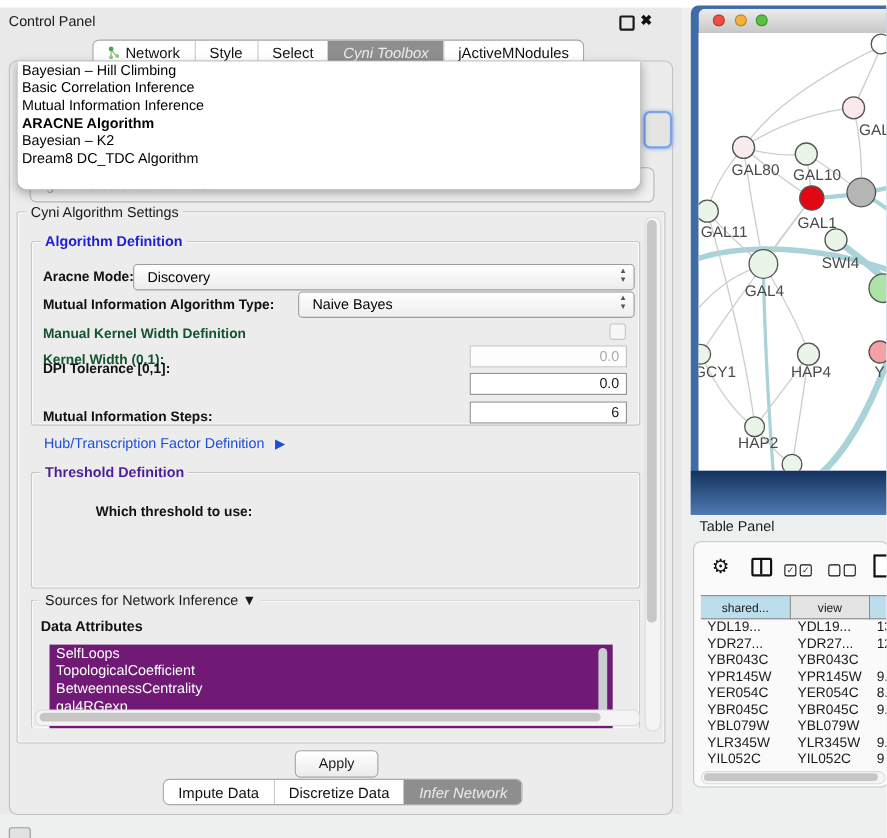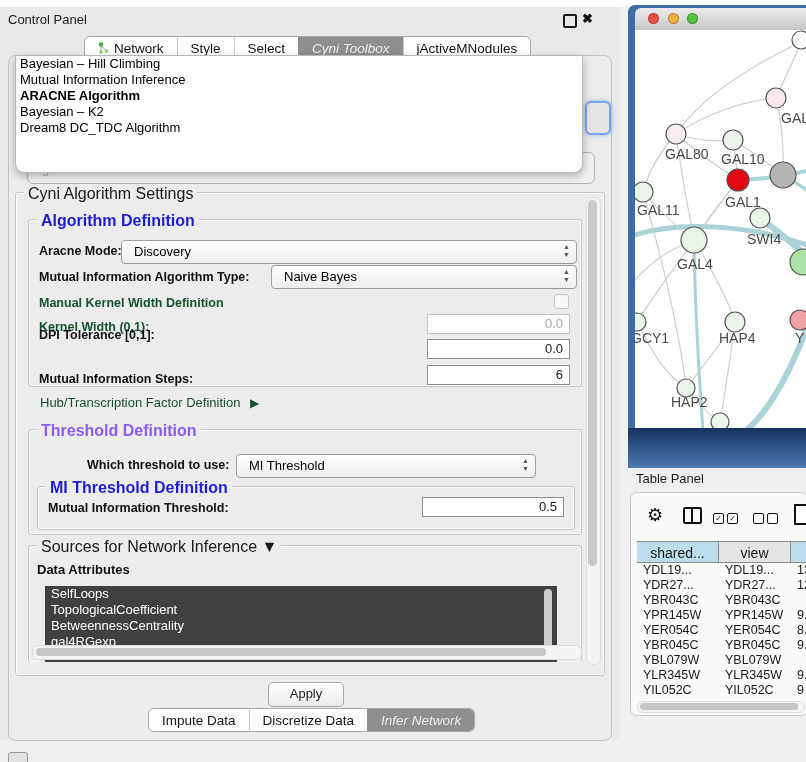--- a/index.html
+++ b/index.html
@@ -27,39 +27,39 @@
   #focus-ring-fragment{left:576px;top:45px;width:22px;height:30px;border:2px solid #7aa3e8;
                        border-radius:6px;background:#e4e4e4;box-shadow:0 0 4px #8fb4ef;z-index:1;}
   
   #algo-popup{left:6px;top:0;width:566px;height:116px;background:#ffffff;border:1px solid #b9b9b9;
               border-top:none;border-radius:0 0 9px 9px;box-shadow:0 3px 9px rgba(0,0,0,.28);z-index:5;}
   #algo-popup .ph{display:block;text-align:center;color:#b4b4b4;font-size:13px;padding-top:3px;height:14px;}
   .algo-item{height:16px;line-height:16px;font-size:13px;padding-left:4px;color:#000;}
   .algo-item.selected{font-weight:bold;}
   
   .group{position:absolute;border:1px solid #c6c6c6;border-radius:3px;box-shadow:inset 0 0 0 1px #fafafa;}
-  .legend{position:absolute;top:-8px;left:8px;background:#ececec;padding:0 4px;font-size:16px;white-space:nowrap;}
+  .legend{position:absolute;top:-8px;left:8px;background:#ececec;padding:0 4px;font-size:13px;white-space:nowrap;}
   .legend.blue{color:#1d1dd4;font-weight:bold;}
-  .legend.green{color:#8b5cf6;font-weight:bold;}
+  .legend.green{color:#4c1d95;font-weight:bold;}
   #settings-group{left:6px;top:136px;width:588px;height:482px;}
   .flabel{position:absolute;font-size:12.5px;font-weight:bold;color:#111;white-space:nowrap;}
   .flabel.disabled{color:#14532d;}
   .combo{position:absolute;height:22px;background:linear-gradient(#ffffff,#ededed);
          border:1px solid #9d9d9d;border-radius:4px;font-size:13px;}
   .combo .val{position:absolute;left:12px;top:3px;color:#000;}
   .stepper{position:absolute;right:6px;top:2px;display:flex;flex-direction:column;line-height:8px;
            font-size:7px;color:#555;}
   .tinput{position:absolute;height:20px;background:#fff;border:1px solid #919191;
           font-size:13px;text-align:right;padding-right:6px;box-sizing:border-box;line-height:18px;}
   .tinput.disabled{border-color:#c3c3c3;color:#ababab;background:#fdfdfd;}
   .checkbox{position:absolute;width:13px;height:13px;border:1px solid #c6c6c6;border-radius:3px;background:#f7f7f7;}
-  .expander{position:absolute;font-size:13px;color:#14532d;white-space:nowrap;}
+  .expander{position:absolute;font-size:13px;color:#1d4ed8;white-space:nowrap;}
   .expander .arrow{font-size:12px;margin-left:6px;}
   
-  #attr-list{position:absolute;left:16px;top:40px;width:512px;height:76px;background:#404040;overflow:hidden;}
+  #attr-list{position:absolute;left:16px;top:40px;width:512px;height:76px;background:#701a75;overflow:hidden;}
   .attr-item{height:16px;line-height:16px;font-size:13px;color:#fff;padding-left:6px;}
   #attr-vthumb{position:absolute;left:499px;top:3px;width:8px;height:69px;background:#c9cdd2;border-radius:4px;}
   
   .sb-track-v{position:absolute;background:#f4f4f4;border:1px solid #dcdcdc;border-radius:7px;}
   .sb-thumb-v{position:absolute;background:#c8c8c8;border-radius:5px;}
   .sb-track-h{position:absolute;background:#f4f4f4;border:1px solid #dcdcdc;border-radius:6px;}
   .sb-thumb-h{position:absolute;background:#c6c6c6;border-radius:5px;}
   
   #apply-btn{left:259px;top:626px;width:74px;height:23px;background:linear-gradient(#ffffff,#ebebeb);
              border:1px solid #a6a6a6;border-radius:5px;font-size:13px;text-align:center;line-height:21px;}
@@ -82,21 +82,21 @@
   .gear{position:absolute;left:16px;top:11px;font-size:18px;color:#111;}
   .cols-icon{position:absolute;left:52px;top:14px;width:15px;height:13px;border:2px solid #111;border-radius:2px;}
   .cols-icon:before{content:"";position:absolute;left:6px;top:0;width:2px;height:13px;background:#111;}
   .cb{position:absolute;top:20px;width:9px;height:9px;border:1.5px solid #111;border-radius:2px;
       font-size:8px;line-height:9px;text-align:center;color:#111;}
   .file-icon{position:absolute;left:163px;top:11px;width:13px;height:17px;border:2px solid #111;background:#fff;}
   #grid{position:absolute;left:6px;top:48px;width:170px;height:158px;overflow:hidden;font-size:12.5px;}
   .grow{display:flex;width:220px;}
   .gcell{box-sizing:border-box;padding:0 0 0 6px;height:15px;line-height:15px;white-space:nowrap;overflow:hidden;}
   .c1{width:82px;} .c2{width:72px;} .c3{width:60px;}
-  .ghead .gcell{height:22px;line-height:22px;text-align:center;padding:0;font-size:14px;
+  .ghead .gcell{height:22px;line-height:22px;text-align:center;padding:0;font-size:11px;
                 border-top:1px solid #8a8a8a;border-bottom:1px solid #8a8a8a;border-right:1px solid #8a8a8a;}
   .ghead .hl{background:#bcdeec;}
   .ghead .plain{background:#e4e4e4;}
 </style>
 </head>
 <body>
 
 <div id="app">
   <div class="abs" id="top-strip"></div>
 
@@ -133,20 +133,21 @@
     <div class="abs" id="main-panel">
 
       <div class="abs" id="obscured-combo">
         <span>gal4filtered.sif default node</span>
       </div>
       <div class="abs" id="focus-ring-fragment"></div>
 
       <div class="abs" id="algo-popup">
         <div id="algo-items">
             <div class="algo-item">Bayesian – Hill Climbing</div>
+            <div class="algo-item">Basic Correlation Inference</div>
             <div class="algo-item">Mutual Information Inference</div>
             <div class="algo-item selected">ARACNE Algorithm</div>
             <div class="algo-item">Bayesian – K2</div>
             <div class="algo-item">Dream8 DC_TDC Algorithm</div>
           </div>
       </div>
 
       <div class="group" id="settings-group">
         <span class="legend">Cyni Algorithm Settings</span>
 
@@ -190,33 +191,21 @@
 
         <div class="expander" style="left:24px;top:202px;">
           <span>Hub/Transcription Factor Definition</span>
           <span class="arrow">▶</span>
         </div>
 
         <div class="group" style="left:12px;top:236px;width:552px;height:104px;">
           <span class="legend green">Threshold Definition</span>
 
           <span class="flabel" style="left:58px;top:28px;">Which threshold to use:</span>
-          <div class="combo" style="left:207px;top:24px;width:298px;">
-            <span class="val">MI Threshold</span>
-            <span class="stepper">
-                <span>▲</span>
-                <span>▼</span>
-              </span>
-          </div>
-
-          <div class="group" style="left:8px;top:56px;width:536px;height:42px;">
-            <span class="legend blue">MI Threshold Definition</span>
-            <span class="flabel" style="left:10px;top:14px;">Mutual Information Threshold:</span>
-            <div class="tinput" style="left:384px;top:10px;width:142px;">0.5</div>
-          </div>
+
         </div>
 
         <div class="group" style="left:12px;top:352px;width:552px;height:116px;border-bottom:none;">
           <span class="legend">
             <span>Sources for Network Inference</span>
             <span>▼</span>
           </span>
           <span class="flabel" style="left:8px;top:16px;font-size:13px;">Data Attributes</span>
           <div id="attr-list">
             <div id="attr-items">

